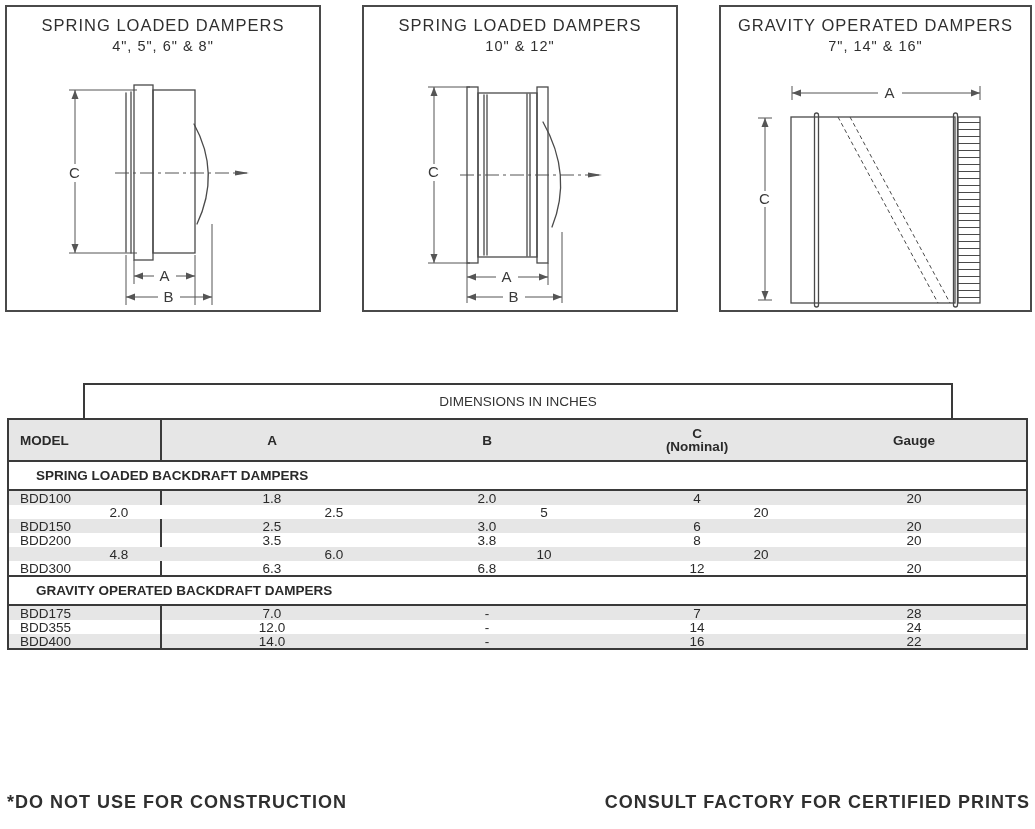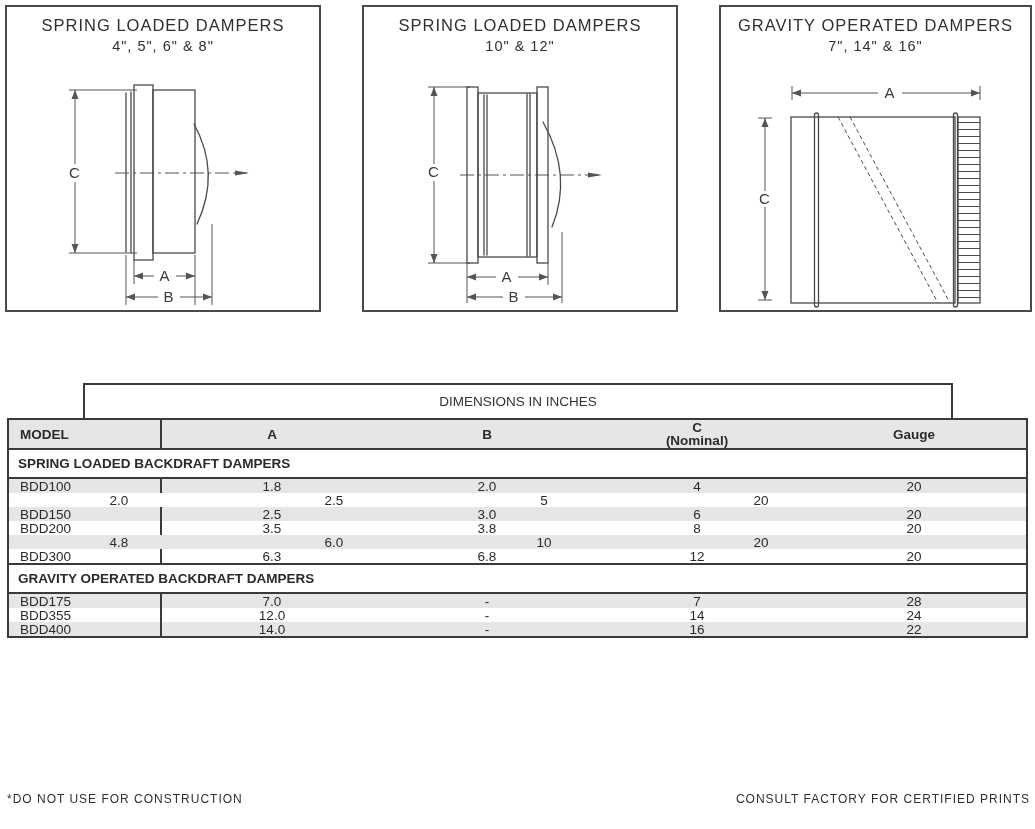--- a/index.html
+++ b/index.html
@@ -18,38 +18,38 @@
   .t2{font-size:14.5px;line-height:20px;white-space:nowrap;}
   .dimtext{font-family:"Liberation Sans",sans-serif;}
 
   
   .tablewrap{position:absolute;left:7px;top:383px;width:1021px;}
   .dims-band{margin-left:76px;width:870px;height:35px;border:2px solid #3a3a3a;border-bottom:none;
              box-sizing:border-box;display:flex;align-items:center;justify-content:center;
              font-size:13.5px;color:#333;background:#fff;}
   .table-main{border:2px solid #3a3a3a;background:#fff;}
   .row{display:flex;align-items:stretch;}
-  .header-row{height:28px;background:#e6e6e6;}
+  .header-row{height:40px;background:#e6e6e6;}
   .header-row .cell{font-weight:bold;font-size:13.5px;}
   .section-row{height:31px;border-top:2px solid #3a3a3a;border-bottom:2px solid #3a3a3a;
                box-sizing:border-box;background:#fff;display:flex;align-items:center;
-               padding-left:9px;font-weight:bold;font-size:13.5px;}
+               padding-left:27px;font-weight:bold;font-size:13.5px;}
   .data-row{height:14px;background:#fff;font-size:13.5px;}
   .data-row.shade{background:#e6e6e6;}
   .cell{display:flex;align-items:center;justify-content:center;box-sizing:border-box;}
   .c-model{flex:0 0 153px;border-right:2px solid #3a3a3a;justify-content:flex-start;padding-left:11px;}
   .c-a{flex:0 0 220px;}
   .c-b{flex:0 0 210px;}
   .c-c{flex:0 0 210px;}
   .c-gauge{flex:0 0 224px;}
   .stack{flex-direction:column;justify-content:center;line-height:13px;}
 
   
   .footer{position:absolute;left:7px;top:792px;width:1023px;display:flex;justify-content:space-between;
-          font-size:12px;letter-spacing:0.4px;color:#2f2f2f;}
+          font-size:18px;letter-spacing:0.4px;color:#2f2f2f;font-weight:bold;}
 </style>
 </head>
 <body>
 
 <div class="page">
 
   <div class="card card-1">
     <svg width="312" height="303" viewBox="0 0 312 303">
       <g stroke="#555" stroke-width="1" fill="none">
 

